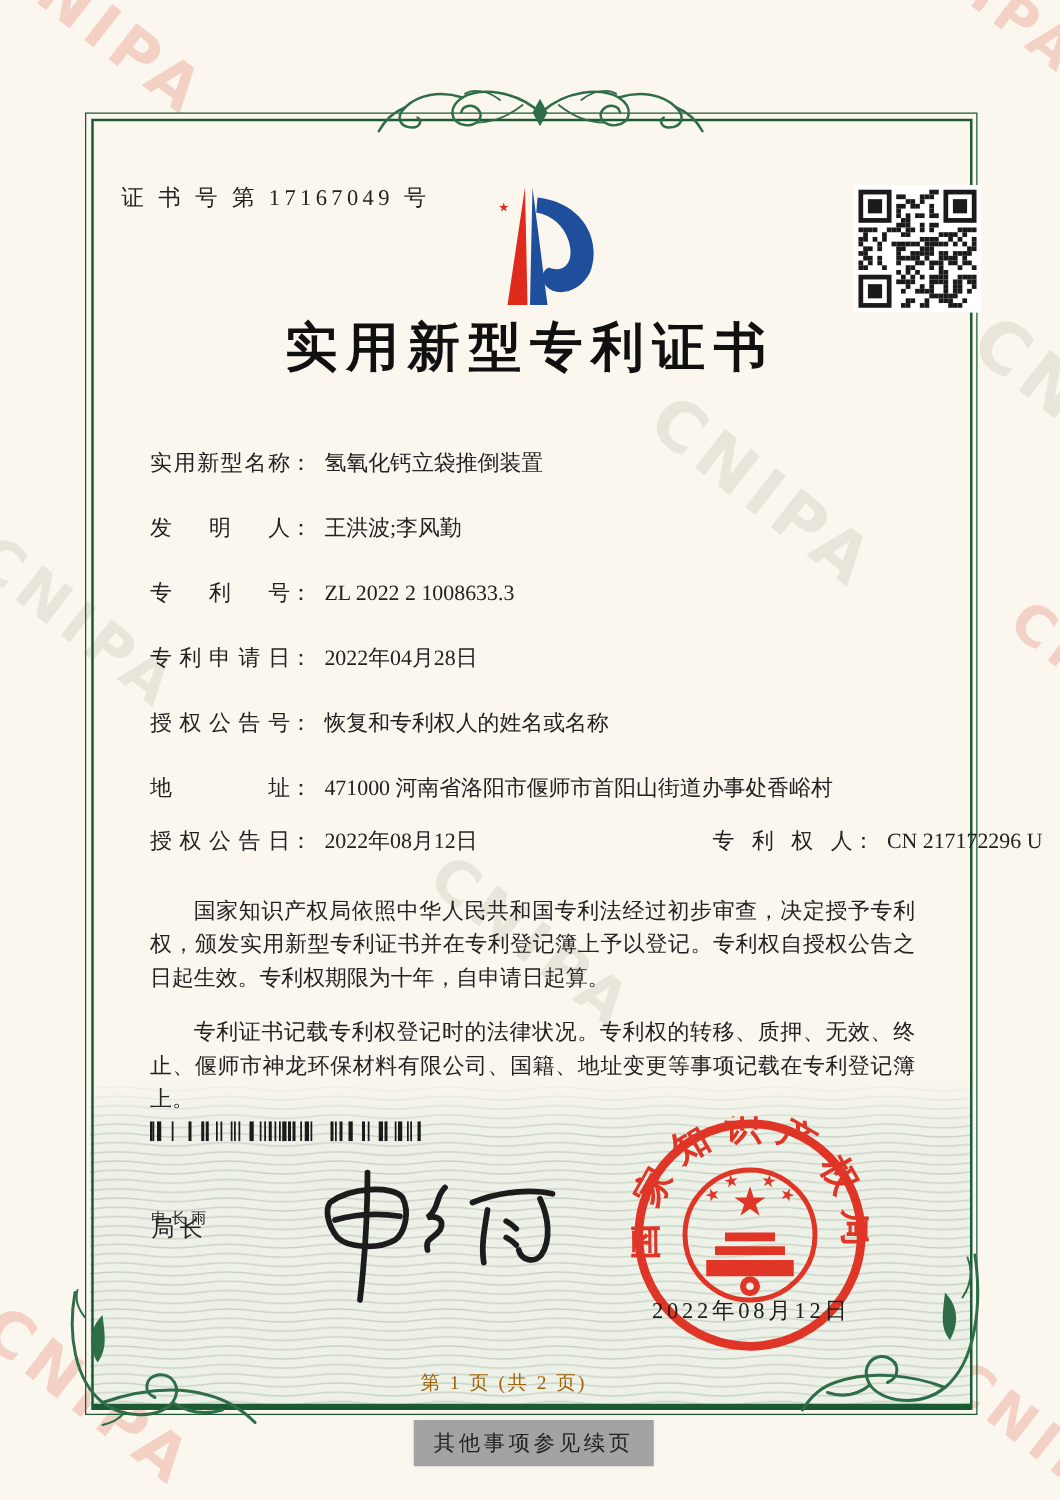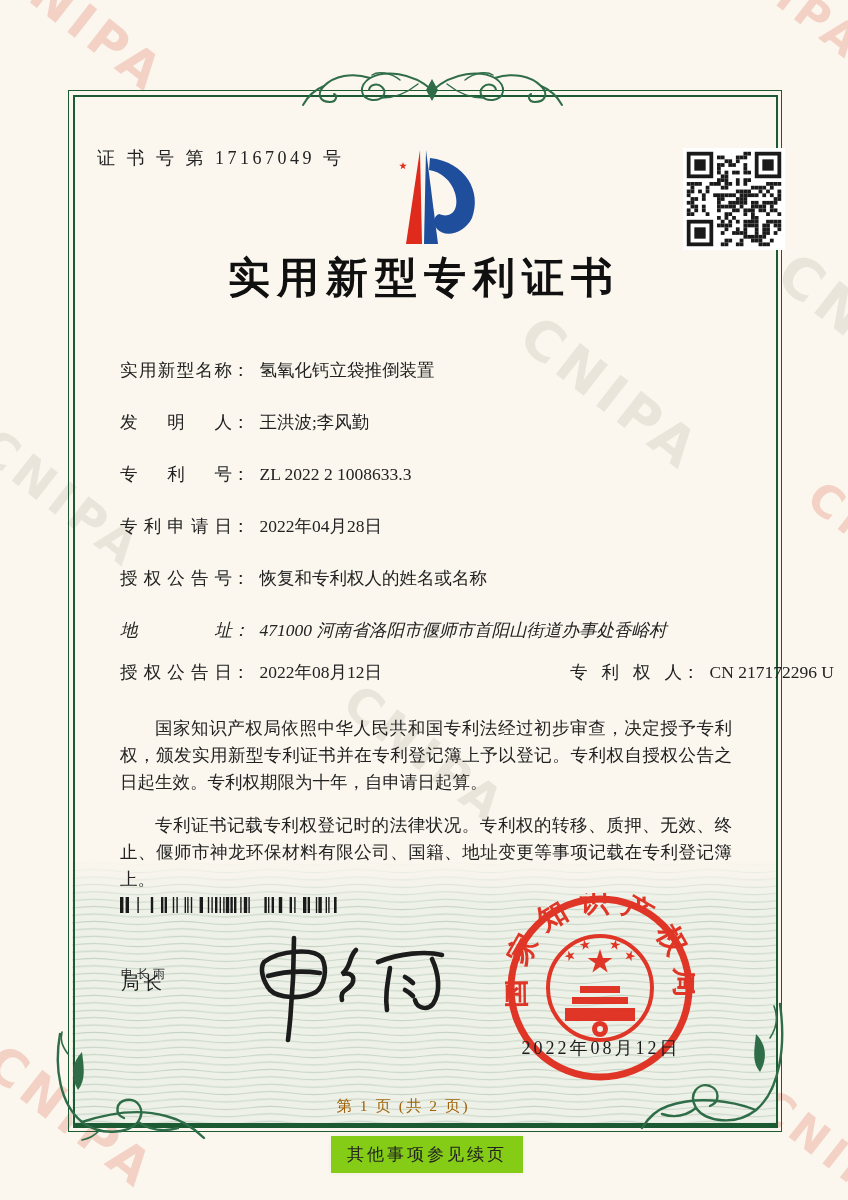--- a/index.html
+++ b/index.html
@@ -38,21 +38,21 @@
          line-height:27px;text-align:justify;z-index:4;}
   .body-text p{margin:16px;text-indent:2em;}
   
   .barcode{position:absolute;left:120px;top:897px;z-index:4;}
   .sig-title{position:absolute;left:121px;top:970px;font-size:18.5px;letter-spacing:4px;z-index:4;text-align:center;}
   .sig-name{position:absolute;left:121px;top:966px;font-size:12px;letter-spacing:4px;z-index:4;}
   .sig-hand{position:absolute;left:228px;top:926px;z-index:4;}
   .seal{position:absolute;left:505px;top:893px;z-index:5;opacity:.95;}
   .page-info{position:absolute;left:0;top:1096px;width:806px;text-align:center;
          font-size:15.5px;letter-spacing:2px;z-index:4;color:#a16207;}
-  .note-box{position:absolute;left:331px;top:1136px;background:#84cc16;
+  .note-box{position:absolute;left:331px;top:1136px;background:#a3a3a3;
          padding:7px 16px;font-size:17px;letter-spacing:3px;z-index:4;
          box-shadow:0 0 6px rgba(0,0,0,.05);}
   .orn{z-index:3;}
   svg text{font-family:"Liberation Serif","DejaVu Serif",serif;}
 </style>
 </head>
 <body>
 
 <div class="wm red" style="left:-18px;top:-8px;font-size:50px;">CNIPA</div>
 <div class="wm red" style="left:700px;top:-30px;font-size:44px;">CNIPA</div>
@@ -360,21 +360,21 @@
 </div>
 <div class="frow" style="top:462px;">
   <span class="flabel">专利号</span><span>：</span><span class="fvalue">ZL 2022 2 1008633.3</span>
 </div>
 <div class="frow" style="top:514px;">
   <span class="flabel">专利申请日</span><span>：</span><span class="fvalue">2022年04月28日</span>
 </div>
 <div class="frow" style="top:566px;">
   <span class="flabel">授权公告号</span><span>：</span><span class="fvalue">恢复和专利权人的姓名或名称</span>
 </div>
-<div class="frow" style="top:618px;font-style:italic;">
+<div class="frow" style="top:618px;">
   <span class="flabel">地址</span><span>：</span><span class="fvalue">471000 河南省洛阳市偃师市首阳山街道办事处香峪村</span>
 </div>
 <div class="frow" style="top:660px;">
   <span class="flabel">授权公告日</span><span>：</span><span class="fvalue">2022年08月12日</span>
   <span class="grant2">
     <span class="flabel">专利权人</span><span>：</span><span class="fvalue">CN 217172296 U</span>
   </span>
 </div>
 
 <div class="body-text">

